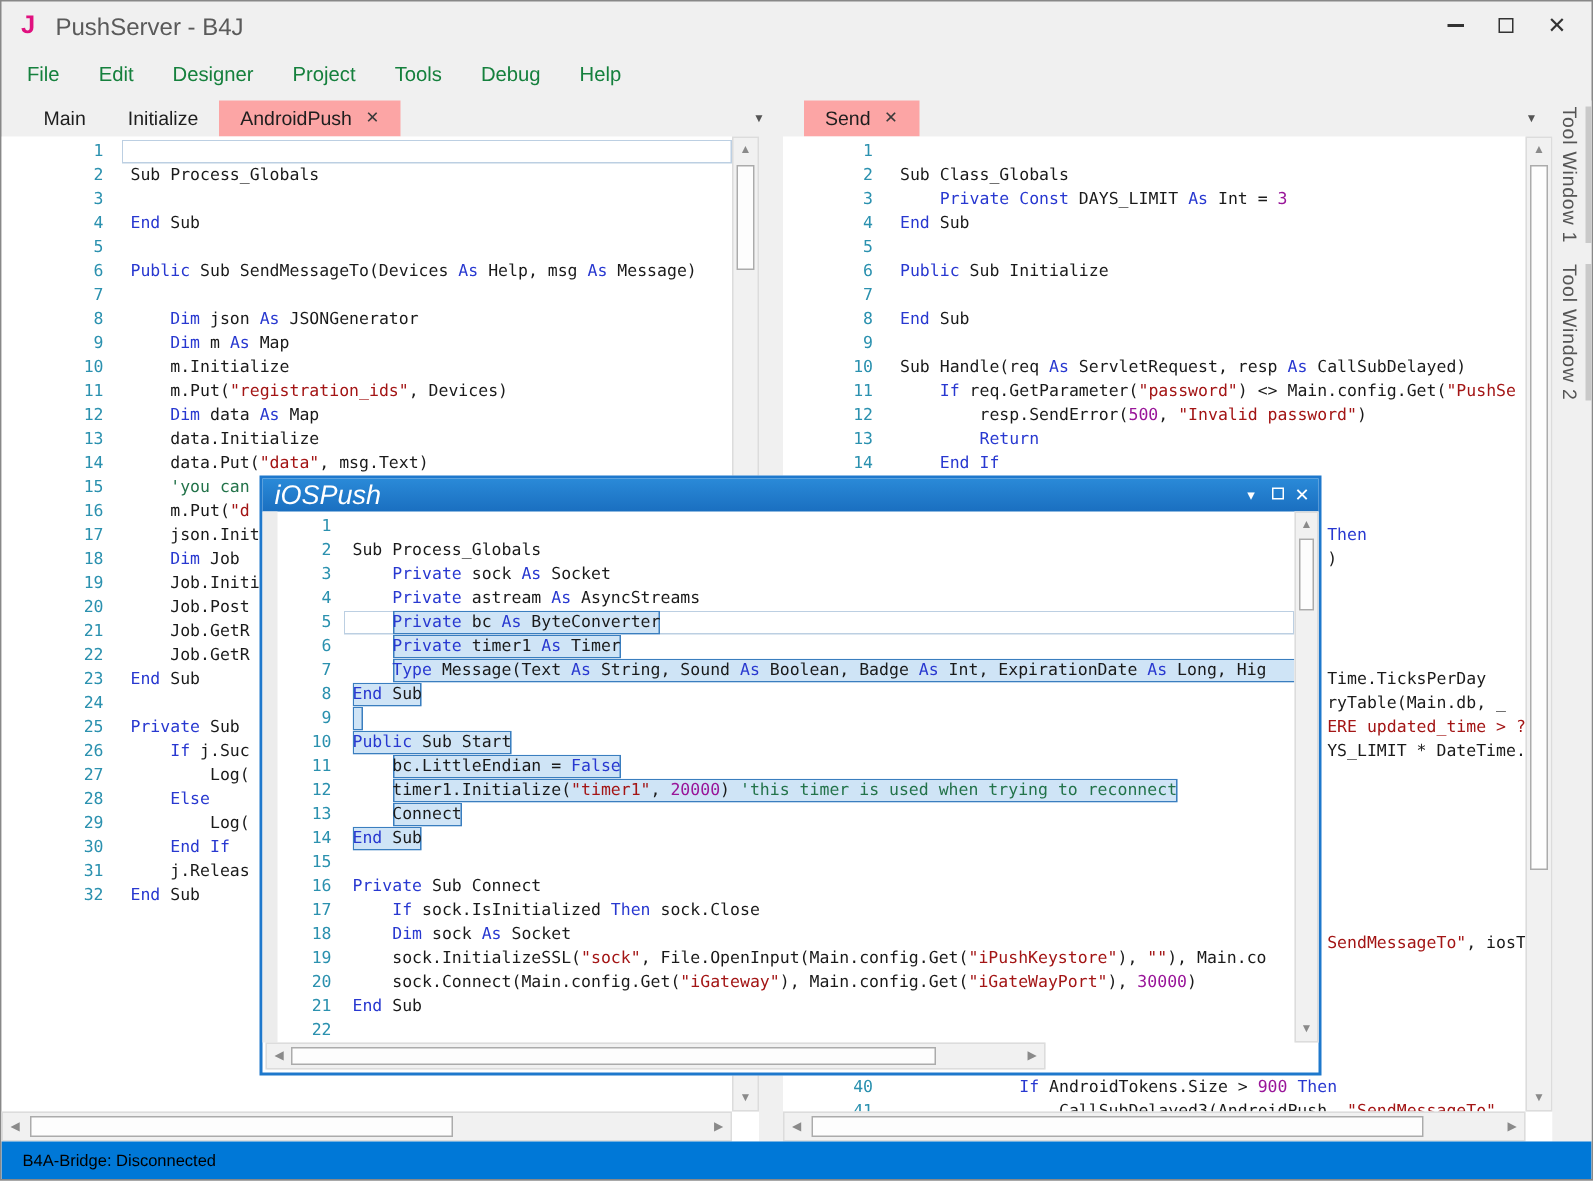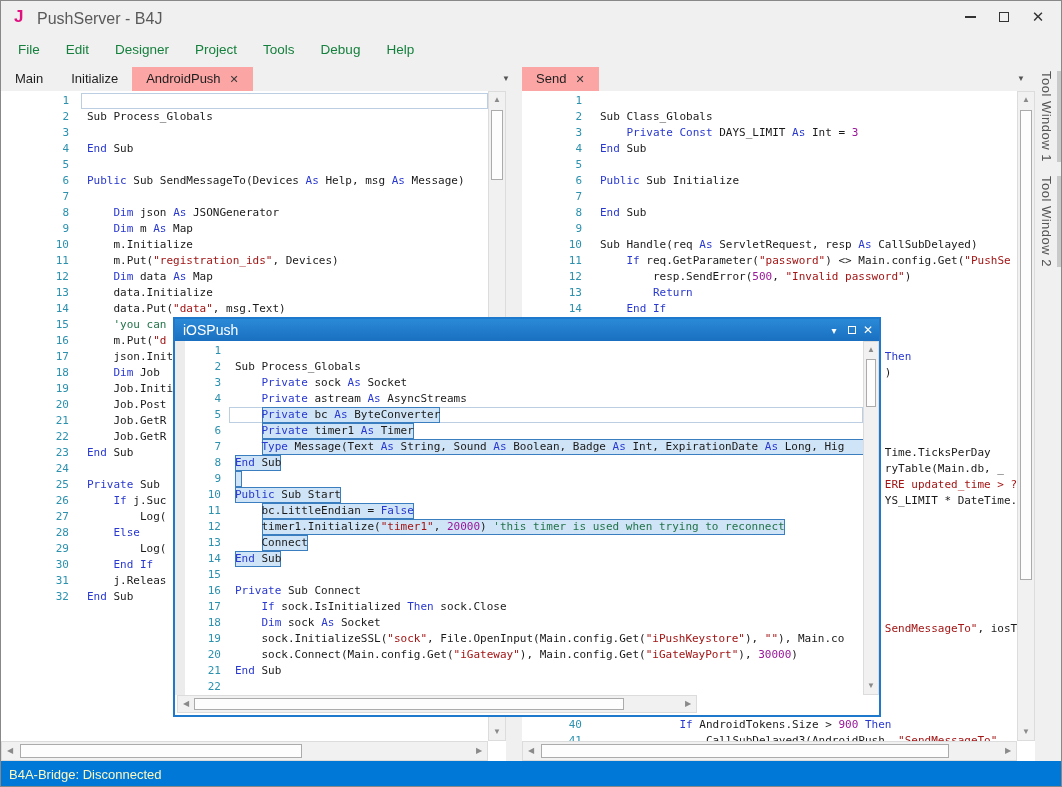--- a/index.html
+++ b/index.html
@@ -15,21 +15,21 @@
   #wintitle { position:absolute; left:36px; top:9px; font-size:16px; color:#5a5a5a; }
   #wincontrols { position:absolute; right:6px; top:0; height:32px; display:flex; }
   .wc { width:34px; height:32px; display:flex; align-items:center; justify-content:center; color:#333; font-size:13px; }
   .wc .maxbox { width:10px; height:10px; border:1px solid #333; display:inline-block; }
   .wc .minbar { width:11px; height:0; border-top:2px solid #333; display:inline-block; }
   
   #menubar { position:absolute; left:0; top:32px; width:100%; height:34px; display:flex; padding-left:4px; }
   .menu-item { padding:0 13px; line-height:34px; font-size:13.5px; color:#15803d; }
   
   #tabbar { position:absolute; left:0; top:66px; width:100%; height:24px; }
-  .tabs { position:absolute; top:0; height:24px; display:flex; }
+  .tabs { position:absolute; top:0; height:24px; display:flex;margin-left:14px; }
   #left-tabs { left:0; } #right-tabs { left:521px; }
   .tab { height:24px; line-height:24px; padding:0 14px; font-size:13px; color:#1e1e1e; display:flex; align-items:center; }
   .tab.active { background:#fca5a5; }
   .tclose { margin-left:9px; font-size:11px; color:#3a3a3a; }
   .dd { position:absolute; top:7px; font-size:8px; color:#555; }
   #left-dd { left:501px; } #right-dd { left:1016px; }
   
   .editor { position:absolute; top:90px; background:#fff; }
   #left-editor  { left:0;     width:505px; height:670px; }
   #right-editor { left:521px; width:513px; height:670px; }
@@ -50,25 +50,25 @@
   .sb-arrow { position:absolute; color:#8a8a8a; font-size:8px; line-height:16px; width:16px; text-align:center; }
   .thumb { position:absolute; background:#fdfdfd; border:1px solid #ababab; }
   .vscroll .thumb { left:2px; right:2px; }
   .hscroll .thumb { top:2px; bottom:2px; }
   
   #toolstrip { position:absolute; left:1034px; top:66px; width:28px; height:694px; background:#f0f0f0; }
   .tooltab { display:flex; margin:4px 0 14px 4px; }
   .vtext { writing-mode:vertical-lr; font-size:13px; color:#555; letter-spacing:.5px; }
   .vbar { width:7px; background:#c9c9c9; margin-left:3px; }
   
-  #statusbar { position:absolute; left:0; top:760px; width:100%; height:27px; background:var(--accent); color:#fef9c3; font-size:13px; line-height:27px; padding-left:8px; }
+  #statusbar { position:absolute; left:0; top:760px; width:100%; height:27px; background:var(--accent); color:#000000; font-size:11px; line-height:27px; padding-left:14px; }
   
   #floatwin { position:absolute; left:172px; top:316px; width:708px; height:400px; border:2px solid #1e78cc; background:#fff; z-index:10; }
   #ftitle { height:22px; background:linear-gradient(var(--ft1), var(--ft2)); display:flex; align-items:center; color:#fff; }
-  #ftitle .ft-label { font-size:14px; padding-left:8px; flex:1; }
+  #ftitle .ft-label { font-size:18px; padding-left:8px; flex:1;font-style:italic; }
   .ficon { width:18px; text-align:center; font-size:10px; color:#fff; }
   .ficon .maxbox { width:8px; height:8px; border:1px solid #fff; display:inline-block; }
   #fbody { position:relative; height:372px; }
   #fstrip { position:absolute; left:0; top:0; bottom:18px; width:10px; background:#ececec; }
   #fbody .lines { left:10px; top:2px; right:16px; bottom:18px; }
   #fbody .gut { width:44px; padding-right:8px; }
   #fbody .vscroll { width:16px; bottom:18px; }
   #fbody .hscroll { height:18px; left:2px; right:182px; }
 </style>
 </head>

